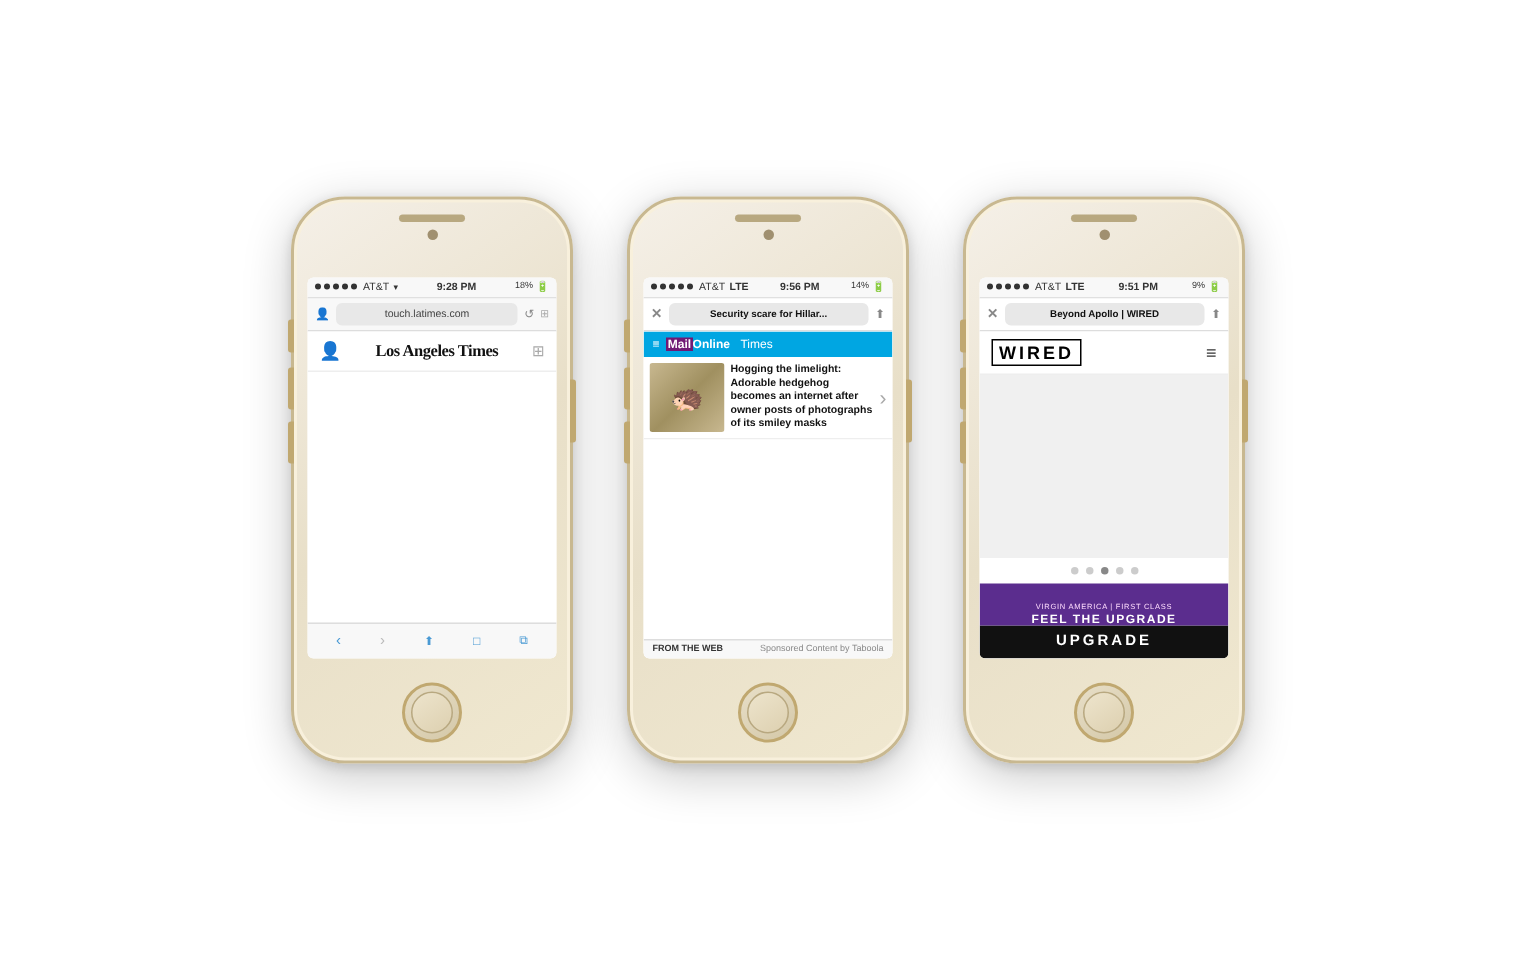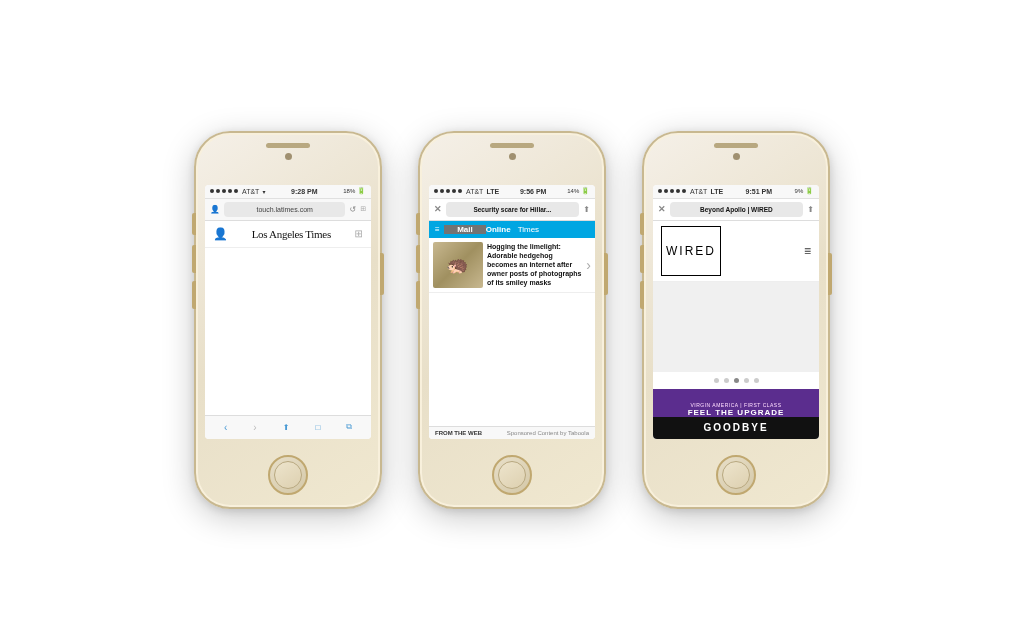--- a/index.html
+++ b/index.html
@@ -224,21 +224,21 @@
     .latimes-header {
       display: flex;
       align-items: center;
       justify-content: space-between;
       padding: 6px 8px;
       border-bottom: 1px solid #eee;
     }
     .latimes-logo {
       font-family: Georgia, serif;
       font-size: 11px;
-      font-weight: normal;
+      font-weight: bold;
       color: #111;
       letter-spacing: -0.3px;
     }
     .latimes-grid {
       font-size: 7px;
       color: #aaa;
     }
     
     .mailonline-nav {
       background: #00a6e2;
@@ -294,26 +294,26 @@
     
     .wired-header {
       display: flex;
       align-items: center;
       justify-content: space-between;
       padding: 5px 8px;
       border-bottom: 1px solid #eee;
     }
     .wired-logo {
       font-size: 12px;
-      font-weight: 400;
+      font-weight: 700;
       color: #000;
       letter-spacing: 2px;
       font-family: 'Arial Black', Arial, sans-serif;
       border: 1.5px solid #000;
-      padding: 17px 4px;
+      padding: 1px 4px;
     }
     .wired-menu {
       font-size: 12px;
       color: #333;
     }
     .wired-gray-area {
       flex: 1;
       background: #f0f0f0;
     }
     .wired-dots {
@@ -475,21 +475,21 @@
         <div class="url-field" style="background:#e8e8e8; font-weight:600; color:#111; font-size:6.5px;">
           <span>Security scare for Hillar...</span>
         </div>
         <span class="url-share" style="font-size:8px;">⬆</span>
       </div>
 
       <div class="screen-body" style="position:relative;">
 
         <div class="mailonline-nav">
           <span style="color:white; font-size:8px; font-weight:900; letter-spacing:0.5px;">≡</span>
-          <span style="color:white; font-size:8px; font-weight:900;"><span style="background:#737373; padding:0 13px;">Mail</span>Online</span>
+          <span style="color:white; font-size:8px; font-weight:900;"><span style="background:#701a75; padding:0 1px;">Mail</span>Online</span>
           <span style="color:white; font-size:8px; margin-left:3px;">Times</span>
         </div>
 
         <div class="mailonline-article">
           <div class="mailonline-thumb">
             <div class="hedgehog-img">🦔</div>
           </div>
           <div class="mailonline-text">
             <div class="mailonline-headline">Hogging the limelight: Adorable hedgehog becomes an internet after owner posts of photographs of its smiley masks</div>
           </div>
@@ -567,21 +567,21 @@
         </div>
 
         <div class="wired-ad-virgin">
           <div style="text-align:center;">
             <div style="color:#ffddff; font-size:5px; font-weight:400; text-transform:uppercase; letter-spacing:0.5px;">virgin america | First Class</div>
             <div class="wired-ad-virgin-text">FEEL THE UPGRADE</div>
           </div>
         </div>
 
         <div class="wired-ad-goodbye">
-          <span class="wired-ad-goodbye-text">GOODBYE</span>
+          <span class="wired-ad-goodbye-text">UPGRADE</span>
         </div>
       </div>
     </div>
 
     <div class="iphone-home">
       <div class="iphone-home-inner"></div>
     </div>
   </div>
 
 </div>

